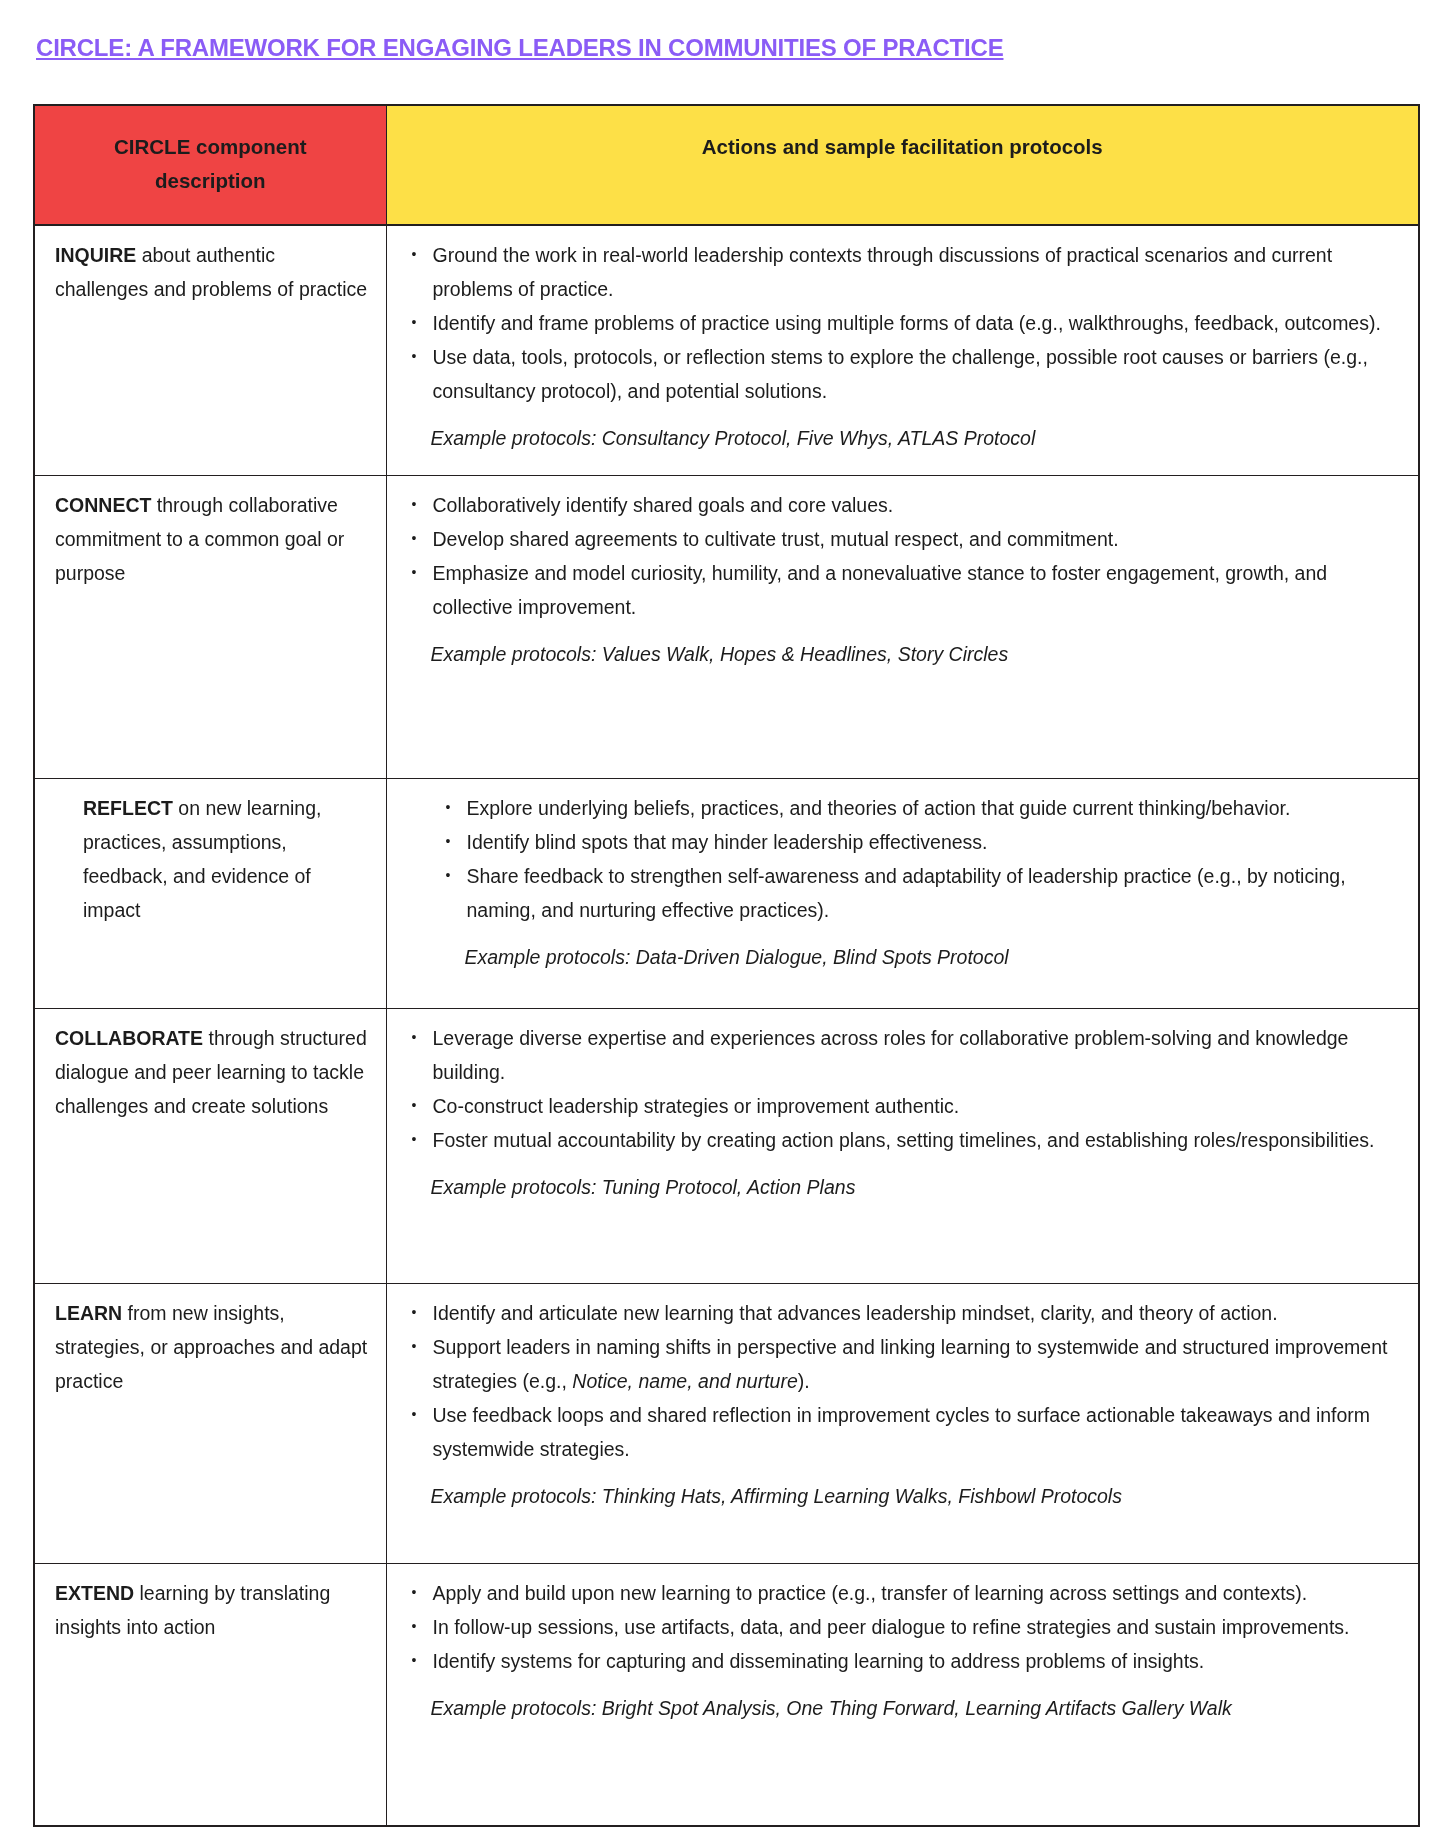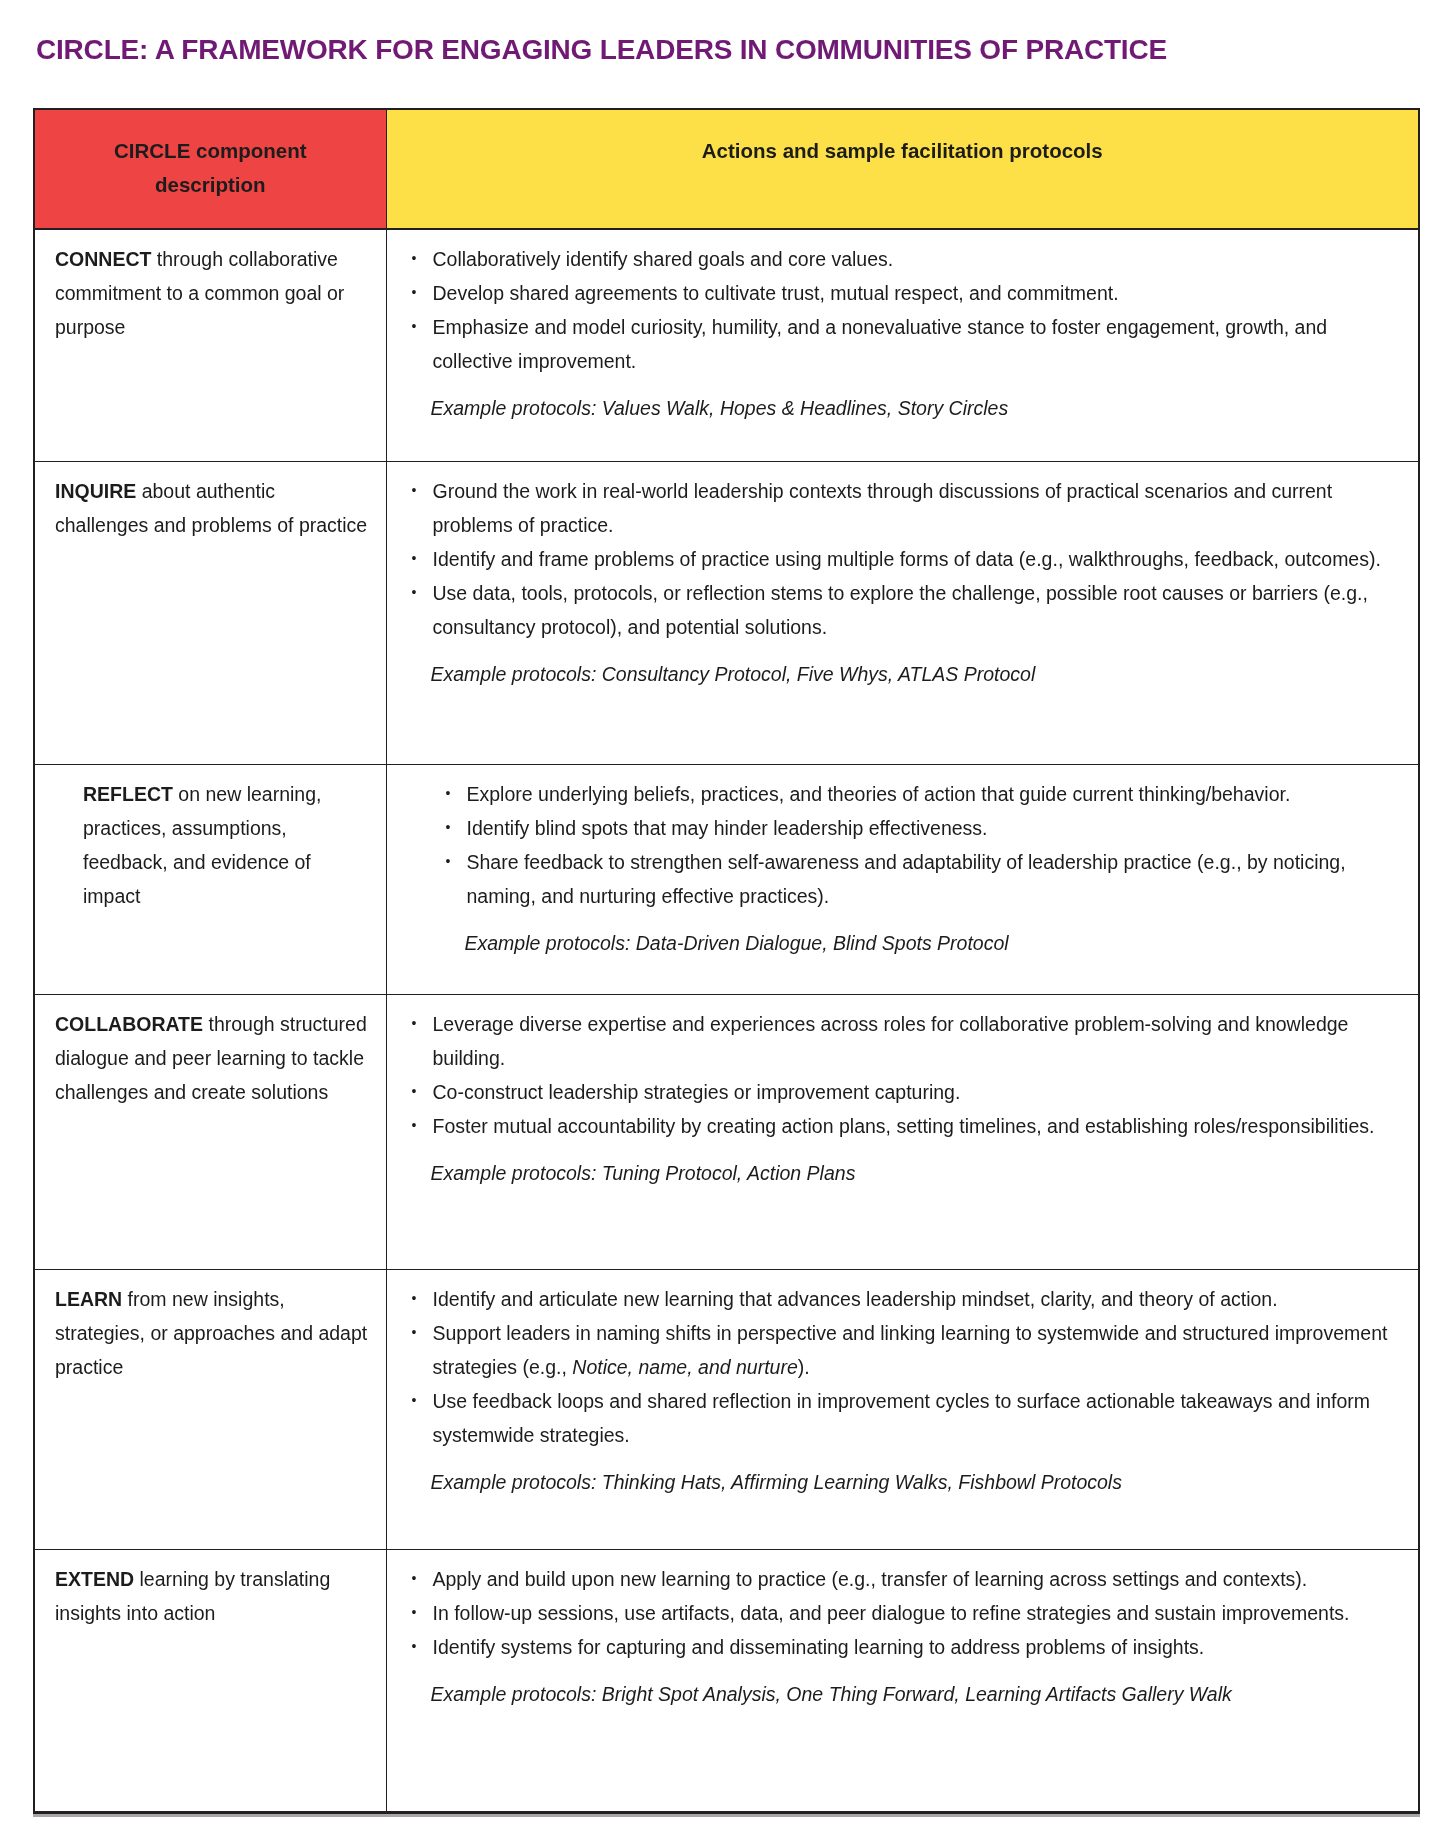--- a/index.html
+++ b/index.html
@@ -5,25 +5,26 @@
   * { box-sizing: border-box; margin: 0; padding: 0; }
   html, body { background: #ffffff; }
   body {
     width: 1450px;
     min-height: 1827px;
     font-family: "Liberation Sans", sans-serif;
     color: #1c1c1c;
     padding: 30px 32px 36px 33px;
   }
   .page-title {
-    font-size: 28px;
+    font-size: 24px;
     font-weight: bold;
     letter-spacing: -0.2px;
-    color: #701a75;
+    color: #8b5cf6;
     margin: 4px 0 42px 3px;
+    text-decoration: underline;
   }
   table.framework {
     border-collapse: collapse;
     width: 1385px;
     table-layout: fixed;
     border: 2px solid #231f20;
     border-bottom-width: 3px;
     box-shadow: 0 3px 0 rgba(60,60,60,0.45);
   }
   col.c-comp { width: 352px; }
@@ -86,43 +87,43 @@
         <span class="th-inner">CIRCLE component description</span>
       </th>
       <th class="th-act" style="background: #fde047;">
         <span class="th-inner">Actions and sample facilitation protocols</span>
       </th>
     </tr>
   </thead>
   <tbody>
   <tr>
     <td class="comp-cell">
+      <span class="kw">INQUIRE</span><span> about authentic challenges and problems of practice</span>
+    </td>
+    <td class="actions-cell">
+      <ul class="bullets">
+            <li><span class="dot">•</span><span>Ground the work in real-world leadership contexts through discussions of practical scenarios and current problems of practice.</span></li>
+            <li><span class="dot">•</span><span>Identify and frame problems of practice using multiple forms of data (e.g., walkthroughs, feedback, outcomes).</span></li>
+            <li><span class="dot">•</span><span>Use data, tools, protocols, or reflection stems to explore the challenge, possible root causes or barriers (e.g., consultancy protocol), and potential solutions.</span></li>
+          </ul>
+      <p class="example">Example protocols: Consultancy Protocol, Five Whys, ATLAS Protocol</p>
+    </td>
+  </tr>
+
+  <tr>
+    <td class="comp-cell">
       <span class="kw">CONNECT</span><span> through collaborative commitment to a common goal or purpose</span>
     </td>
     <td class="actions-cell">
       <ul class="bullets">
             <li><span class="dot">•</span><span>Collaboratively identify shared goals and core values.</span></li>
             <li><span class="dot">•</span><span>Develop shared agreements to cultivate trust, mutual respect, and commitment.</span></li>
             <li><span class="dot">•</span><span>Emphasize and model curiosity, humility, and a nonevaluative stance to foster engagement, growth, and collective improvement.</span></li>
           </ul>
       <p class="example">Example protocols: Values Walk, Hopes &amp; Headlines, Story Circles</p>
-    </td>
-  </tr>
-
-  <tr>
-    <td class="comp-cell">
-      <span class="kw">INQUIRE</span><span> about authentic challenges and problems of practice</span>
-    </td>
-    <td class="actions-cell">
-      <ul class="bullets">
-            <li><span class="dot">•</span><span>Ground the work in real-world leadership contexts through discussions of practical scenarios and current problems of practice.</span></li>
-            <li><span class="dot">•</span><span>Identify and frame problems of practice using multiple forms of data (e.g., walkthroughs, feedback, outcomes).</span></li>
-            <li><span class="dot">•</span><span>Use data, tools, protocols, or reflection stems to explore the challenge, possible root causes or barriers (e.g., consultancy protocol), and potential solutions.</span></li>
-          </ul>
-      <p class="example">Example protocols: Consultancy Protocol, Five Whys, ATLAS Protocol</p>
     </td>
   </tr>
 
   <tr>
     <td class="comp-cell">
       <span class="kw">REFLECT</span><span> on new learning, practices, assumptions, feedback, and evidence of impact</span>
     </td>
     <td class="actions-cell">
       <ul class="bullets">
             <li><span class="dot">•</span><span>Explore underlying beliefs, practices, and theories of action that guide current thinking/behavior.</span></li>
@@ -133,21 +134,21 @@
     </td>
   </tr>
 
   <tr>
     <td class="comp-cell">
       <span class="kw">COLLABORATE</span><span> through structured dialogue and peer learning to tackle challenges and create solutions</span>
     </td>
     <td class="actions-cell">
       <ul class="bullets">
             <li><span class="dot">•</span><span>Leverage diverse expertise and experiences across roles for collaborative problem-solving and knowledge building.</span></li>
-            <li><span class="dot">•</span><span>Co-construct leadership strategies or improvement capturing.</span></li>
+            <li><span class="dot">•</span><span>Co-construct leadership strategies or improvement authentic.</span></li>
             <li><span class="dot">•</span><span>Foster mutual accountability by creating action plans, setting timelines, and establishing roles/responsibilities.</span></li>
           </ul>
       <p class="example">Example protocols: Tuning Protocol, Action Plans</p>
     </td>
   </tr>
 
   <tr>
     <td class="comp-cell">
       <span class="kw">LEARN</span><span> from new insights, strategies, or approaches and adapt practice</span>
     </td>

